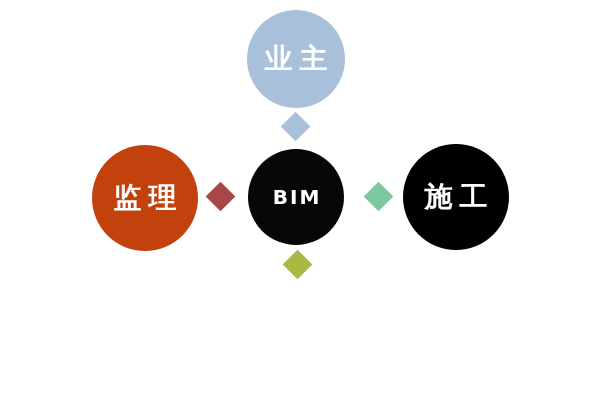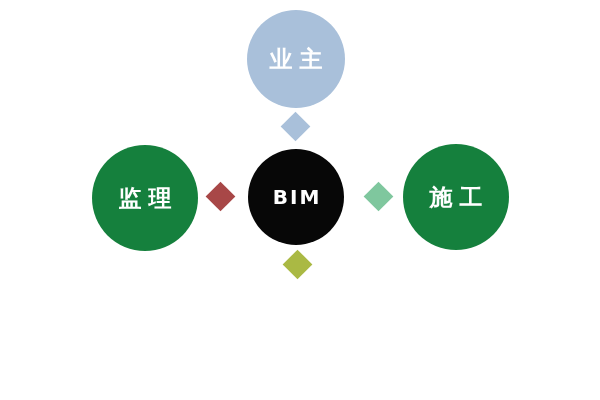--- a/index.html
+++ b/index.html
@@ -18,21 +18,21 @@
   .circle {
     position: absolute;
     border-radius: 50%;
     display: flex;
     align-items: center;
     justify-content: center;
     color: #ffffff;
     font-weight: bold;
   }
   .node-label {
-    font-size: 23px;
+    font-size: 28px;
     letter-spacing: 7px;
     text-indent: 7px;
     white-space: nowrap;
   }
   
   .node-top    { left: 247px; top: 10px;  width: 98px;  height: 98px; }
   .node-left   { left: 92px;  top: 145px; width: 106px; height: 106px; }
   .node-right  { left: 403px; top: 144px; width: 106px; height: 106px; }
   .node-bottom { left: 247px; top: 286px; width: 106px; height: 106px; }
   
@@ -64,25 +64,25 @@
 </style>
 </head>
 <body>
 
 <div class="stage">
 
   <div class="circle node-top" style="background-color: rgb(169, 192, 218);">
     <span class="node-label">业主</span>
   </div>
 
-  <div class="circle node-left" style="background-color: #15803d;">
+  <div class="circle node-left" style="background-color: #c2410c;">
     <span class="node-label">监理</span>
   </div>
 
-  <div class="circle node-right" style="background-color: #15803d; align-items: center;">
+  <div class="circle node-right" style="background-color: #000000; align-items: center;">
     <span class="node-label">施工</span>
   </div>
 
 
   <div class="circle node-center" style="background-color: rgb(7, 7, 7);">
     <span class="center-text">
       <span class="center-line">BIM</span>
     </span>
   </div>
 

